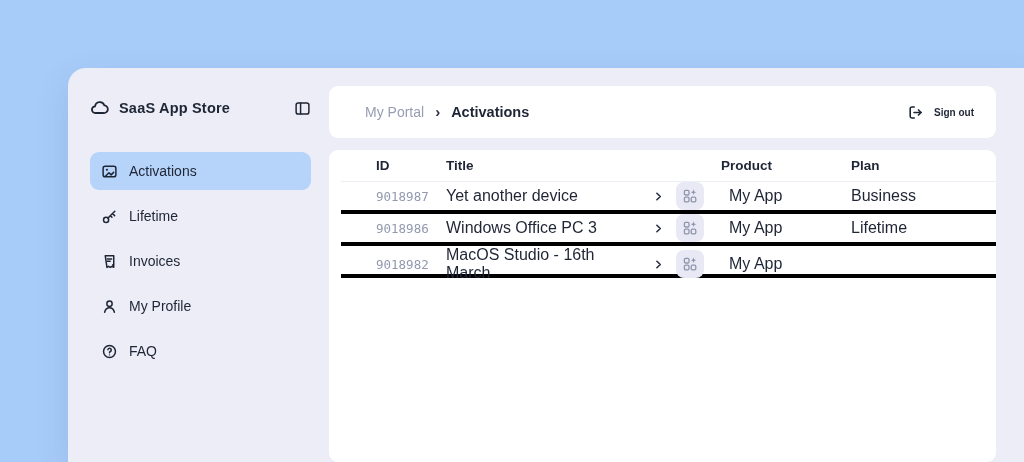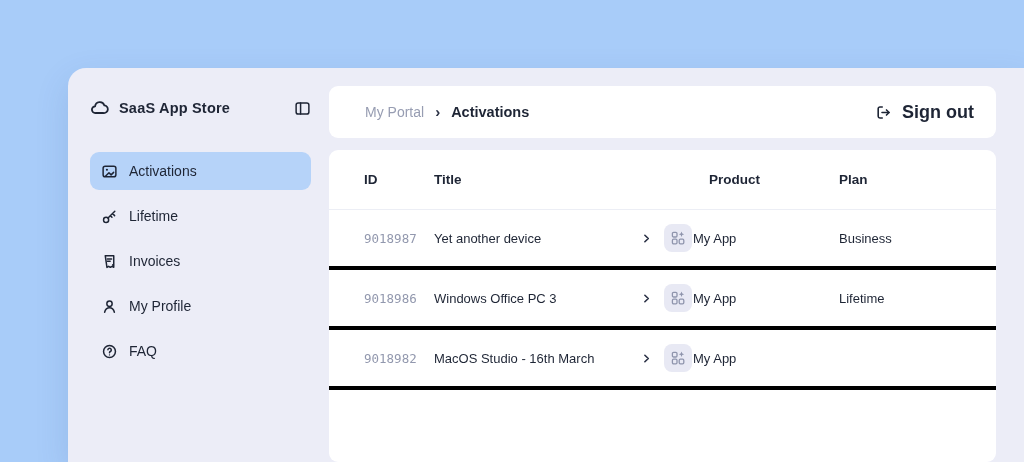--- a/index.html
+++ b/index.html
@@ -34,34 +34,34 @@
   .topbar {
     height:52px; flex-shrink:0; margin-bottom:12px;
     display:flex; align-items:center; justify-content:space-between;
     padding:0 22px 0 36px;
   }
   .breadcrumb { display:flex; align-items:center; gap:11px; }
   .crumb.muted { font-size:14px; font-weight:500; color:#979db2; cursor:pointer; }
   .crumb.current { font-size:14.5px; font-weight:700; color:#1e2535; }
   .sep { font-size:15px; font-weight:700; color:#2a3145; line-height:1; padding-bottom:2px; }
   .signout { display:flex; align-items:center; gap:10px; cursor:pointer;
-    font-size:18px; font-weight:600; color:#1e2535; }
+    font-size:10px; font-weight:600; color:#1e2535; }
   .table-card { flex:1; overflow:hidden; }
   .thead, .trow {
     display:grid; grid-template-columns:70px 195px 35px 175px 1fr;
-    align-items:center; height:60px; padding:0 20px 0 35px;
+    align-items:center; height:32px; padding:0 20px 0 35px;margin-left:12px;
   }
   .thead { border-bottom:1px solid #eceef5; }
   .th { font-size:13.5px; font-weight:700; color:#1e2535; }
   .th.product { padding-left:45px; }
   .trow { border-bottom:4px solid #000000; cursor:pointer; }
-  .td { font-size:13px; color:#1e2535; }
+  .td { font-size:16px; color:#1e2535; }
   .td.id { font-family:"DejaVu Sans Mono", monospace; font-size:12.5px; color:#9298ae; }
   .td.chev { display:flex; justify-content:center; }
-  .td.product { display:flex; align-items:center; gap:1px; }
+  .td.product { display:flex; align-items:center; gap:25px; }
   .chip {
     width:28px; height:28px; border-radius:8px; background:#e8e9f4;
     display:flex; align-items:center; justify-content:center; flex-shrink:0;
   }
   svg { display:block; }
 </style>
 </head>
 <body>
 
 <div class="window">

